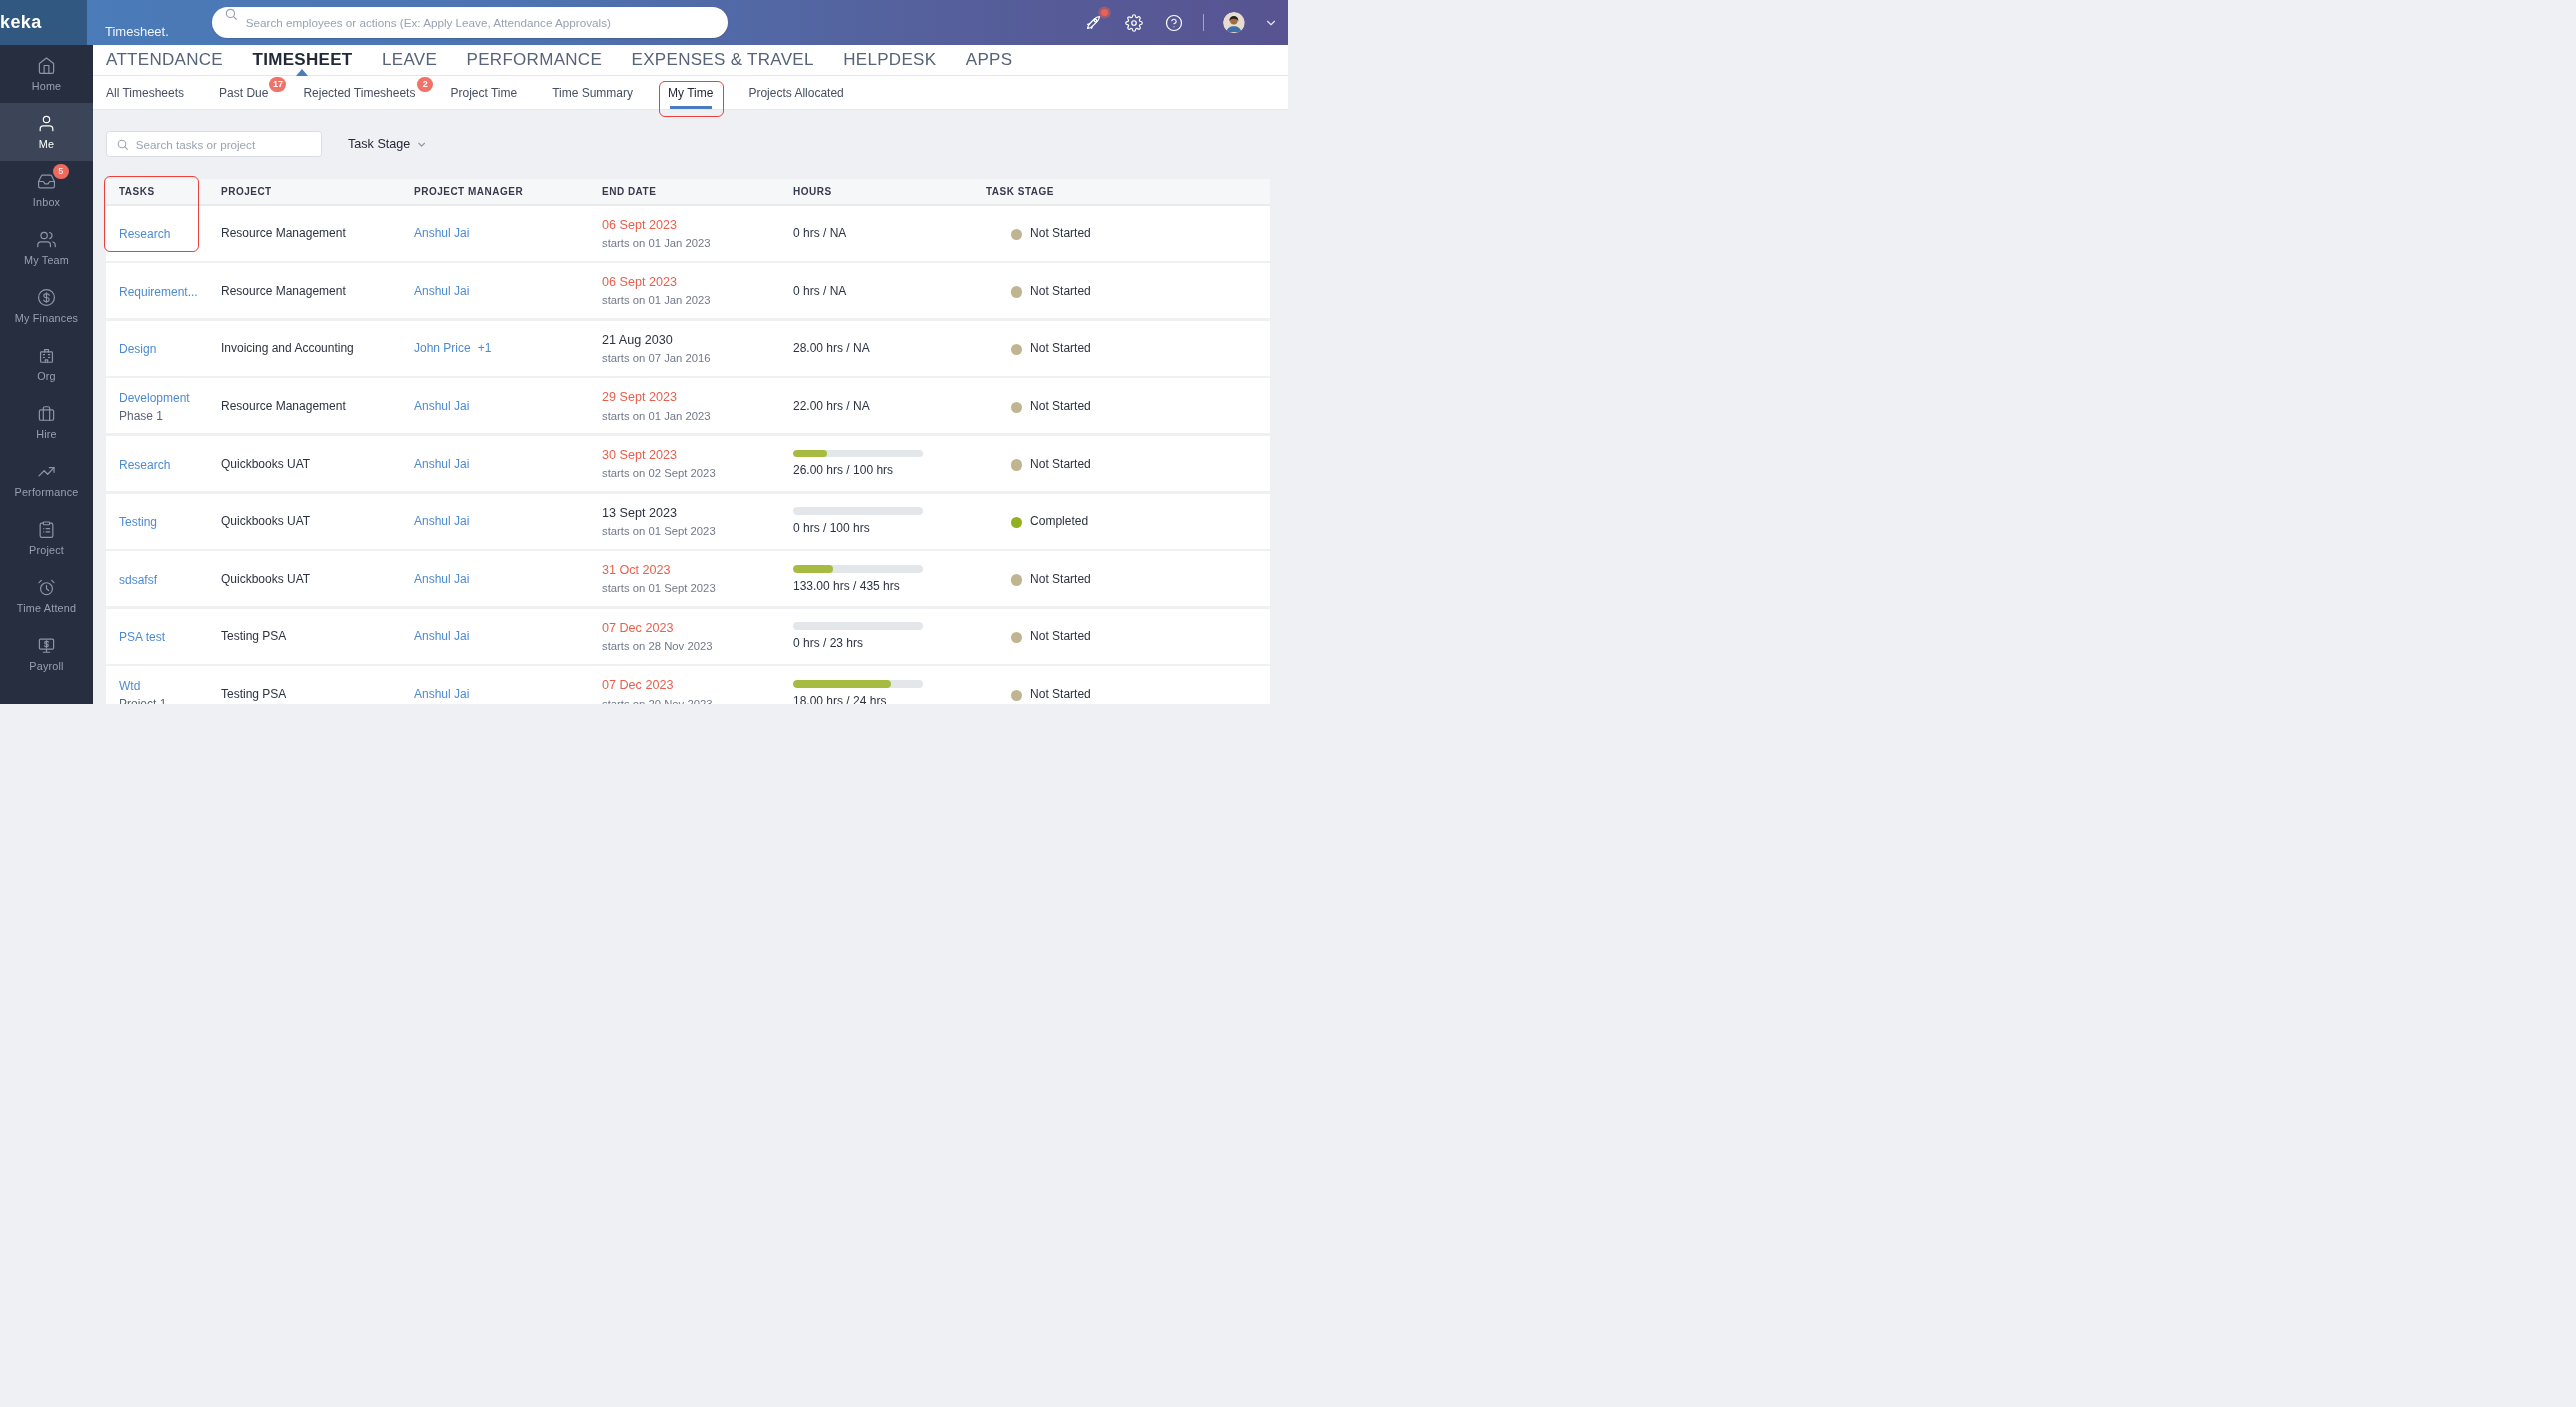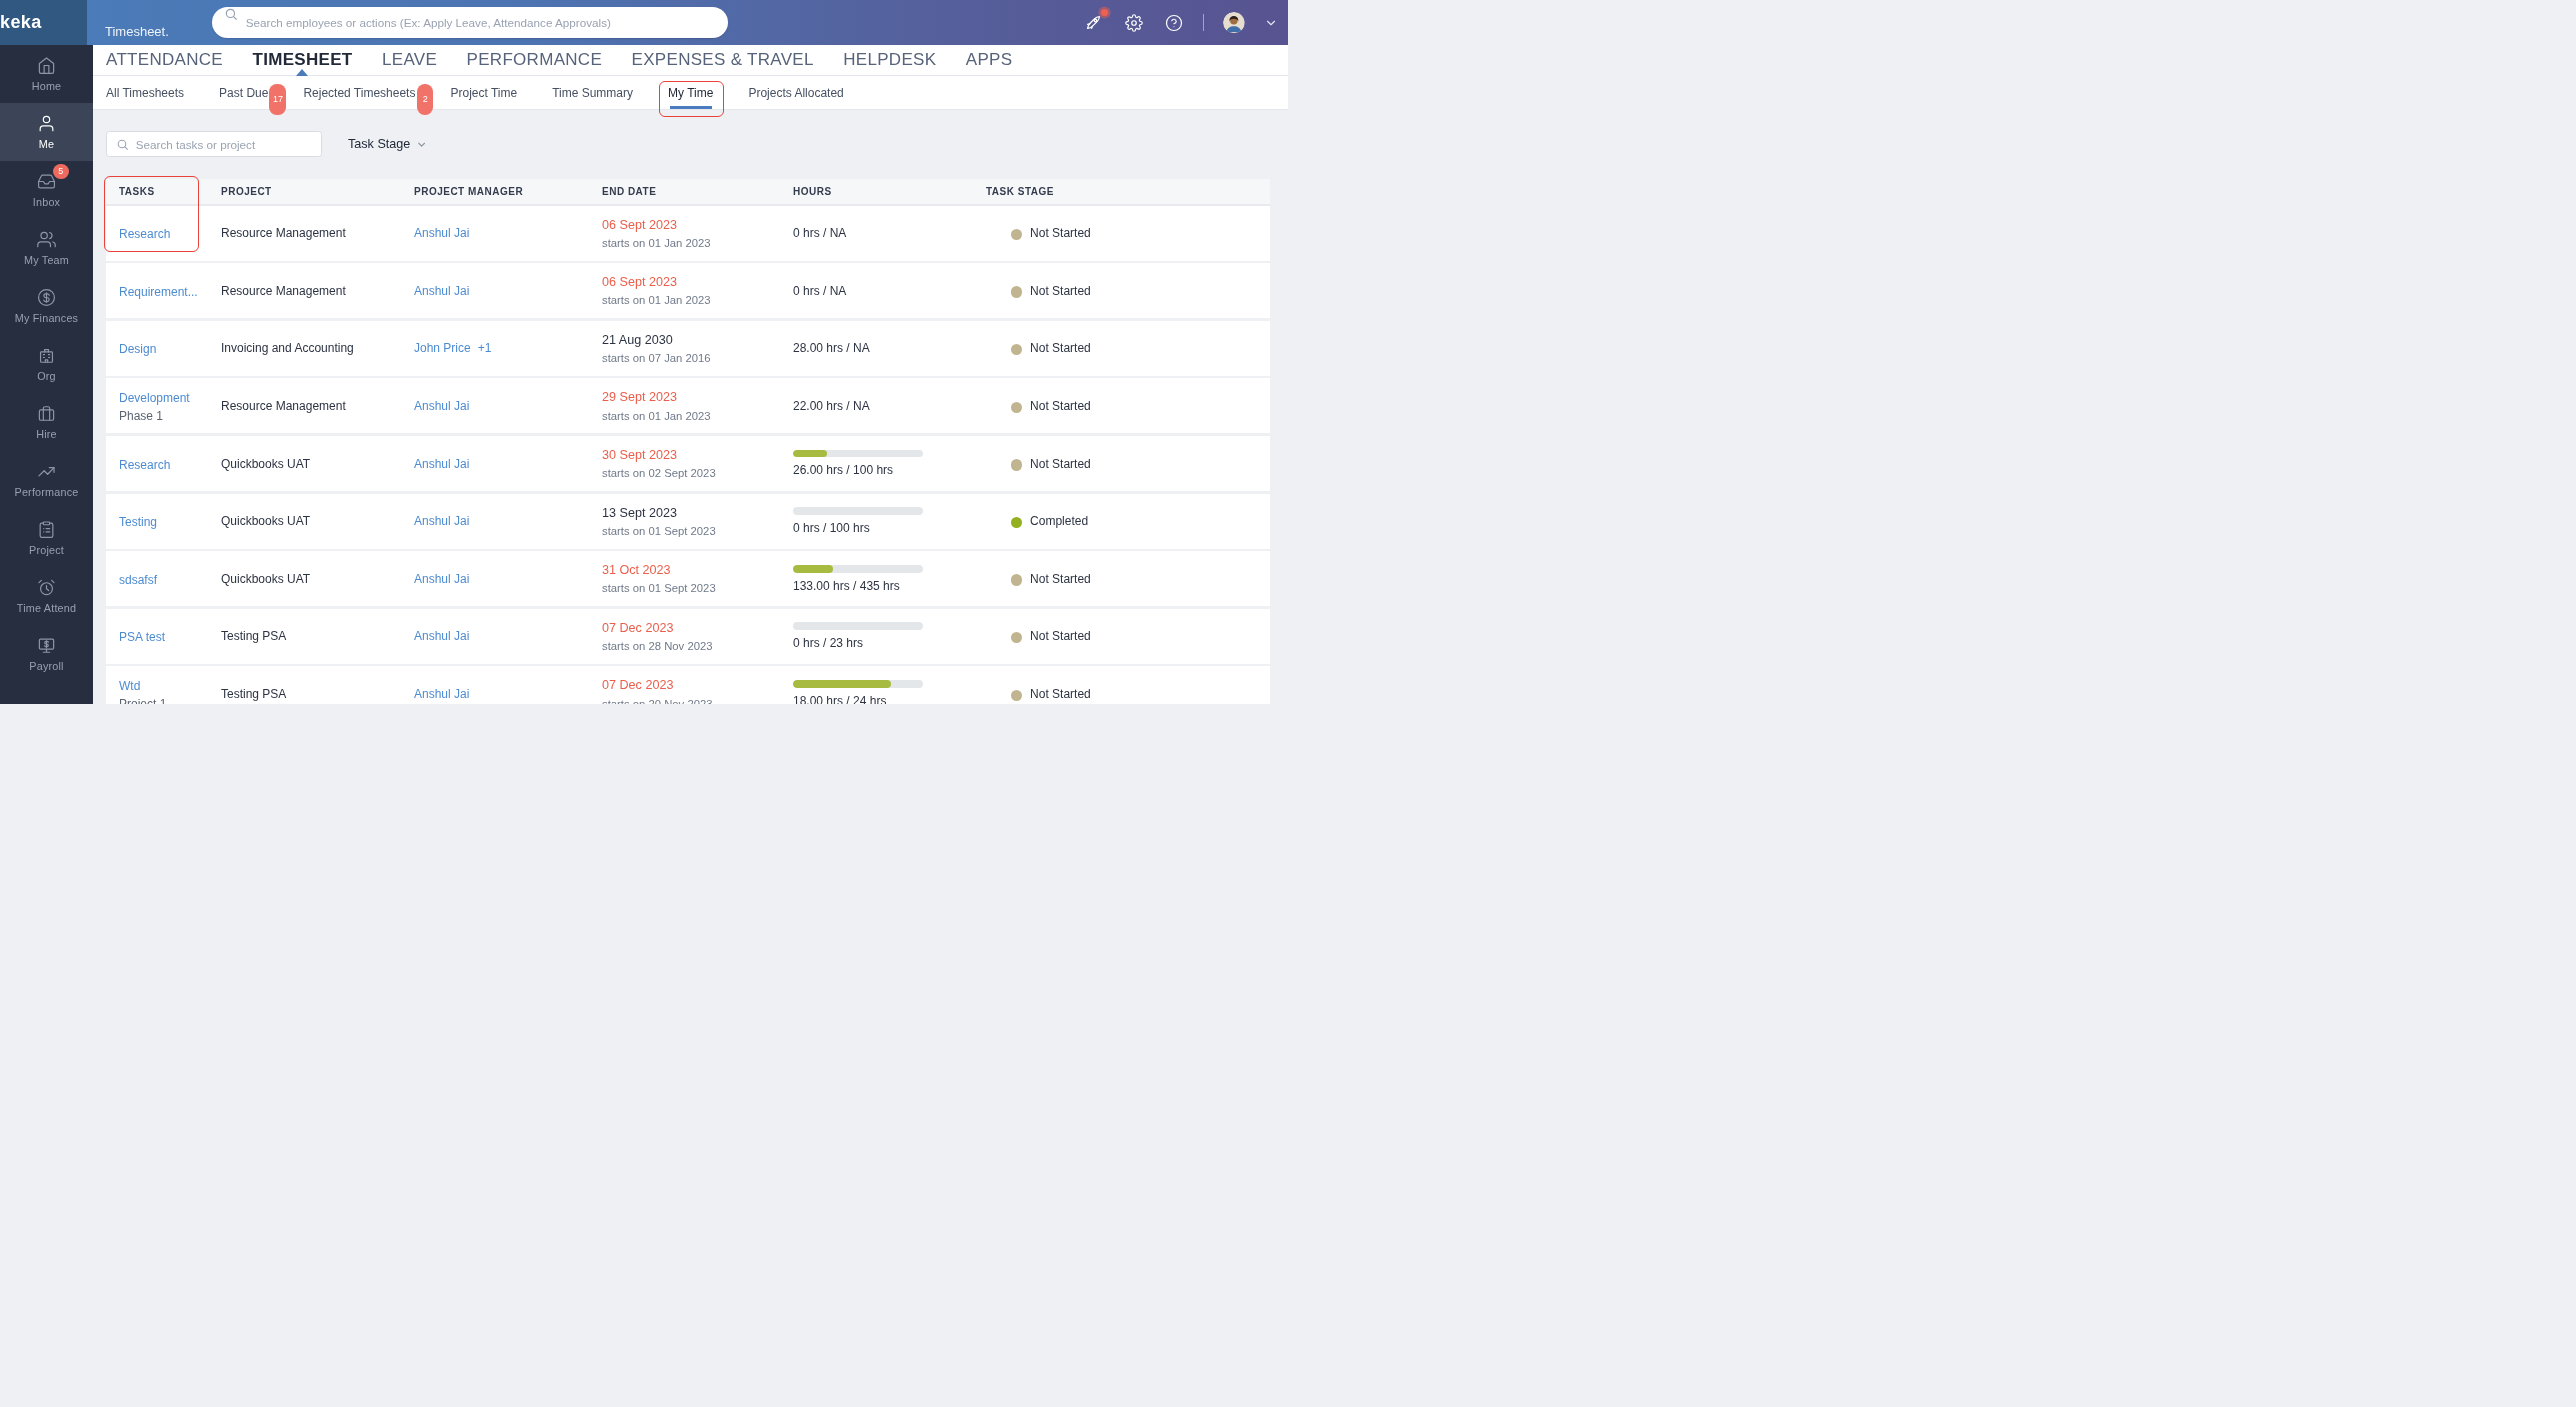--- a/index.html
+++ b/index.html
@@ -47,22 +47,22 @@
     color:#57637a; cursor:pointer; white-space:nowrap; }
   .tab.active { color:#222a3a; font-weight:700; }
   .tab.active::after { content:""; position:absolute; bottom:-0.9px; left:50%; transform:translateX(-50%);
     border-left:6px solid transparent; border-right:6px solid transparent; border-bottom:7px solid #4a7cbb; }
 
   .subrow { height:34px; background:#fff; border-bottom:0.9px solid #e4e7ec; display:flex; align-items:stretch;
     padding-left:19px; gap:35px; }
   .subtab { position:relative; display:flex; align-items:center; font-size:12px; color:#465062; cursor:pointer; white-space:nowrap; }
   .subtab.active { color:#1f2736; font-weight:500; }
   .subtab.active::after { content:""; position:absolute; bottom:0; left:1.7px; right:1.7px; height:3.5px; background:#4a7bc0; }
-  .sub-badge { position:absolute; top:0.9px; right:-18px; min-width:16.5px; height:31px; border-radius:7.8px;
-    background:#f07268; color:#fff; font-size:9px; font-weight:400; display:flex; align-items:center; justify-content:center; padding:0 3.5px;margin-top:7px; }
+  .sub-badge { position:absolute; top:0.9px; right:-18px; min-width:16.5px; height:15px; border-radius:7.8px;
+    background:#f07268; color:#fff; font-size:9px; font-weight:700; display:flex; align-items:center; justify-content:center; padding:0 3.5px; }
   .ann-box { position:absolute; left:-9.5px; right:-10.4px; top:5.2px; bottom:-7.8px; border:1.7px solid #e8423a;
     border-radius:6px; pointer-events:none; z-index:5; }
 
   .content { padding:21px 0 0 19px; }
   .filters { display:flex; align-items:center; gap:26px; margin-bottom:21.7px; }
   .task-search { width:216px; height:26px; background:#fff; border:0.9px solid #d9dde3; border-radius:3.5px;
     display:flex; align-items:center; padding:0 8.7px; }
   .task-search svg { margin-right:7px; }
   .task-search input { border:none; outline:none; flex:1; font-size:11.7px; color:#3c4657; background:transparent; font-family:inherit; }
   .task-search input::placeholder { color:#9aa4b2; }

